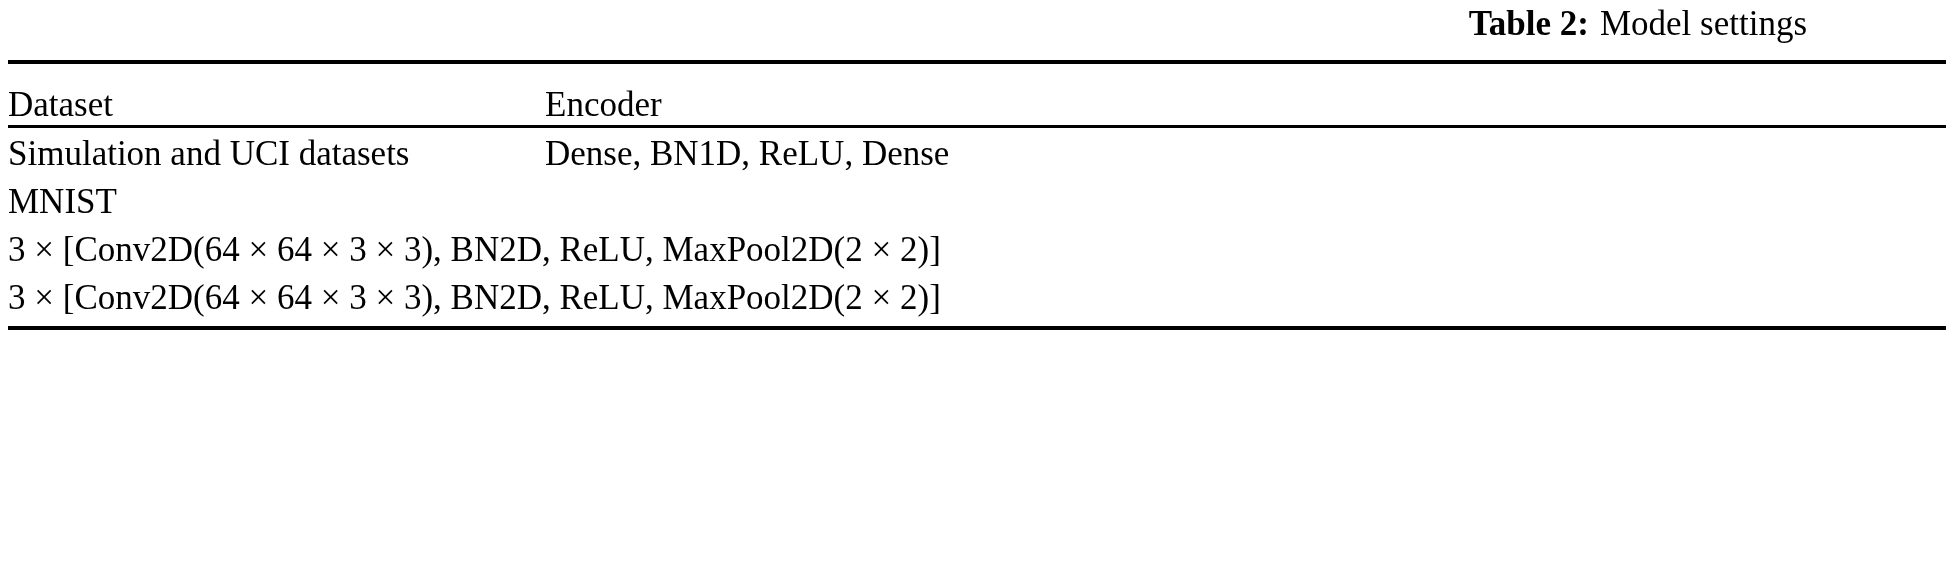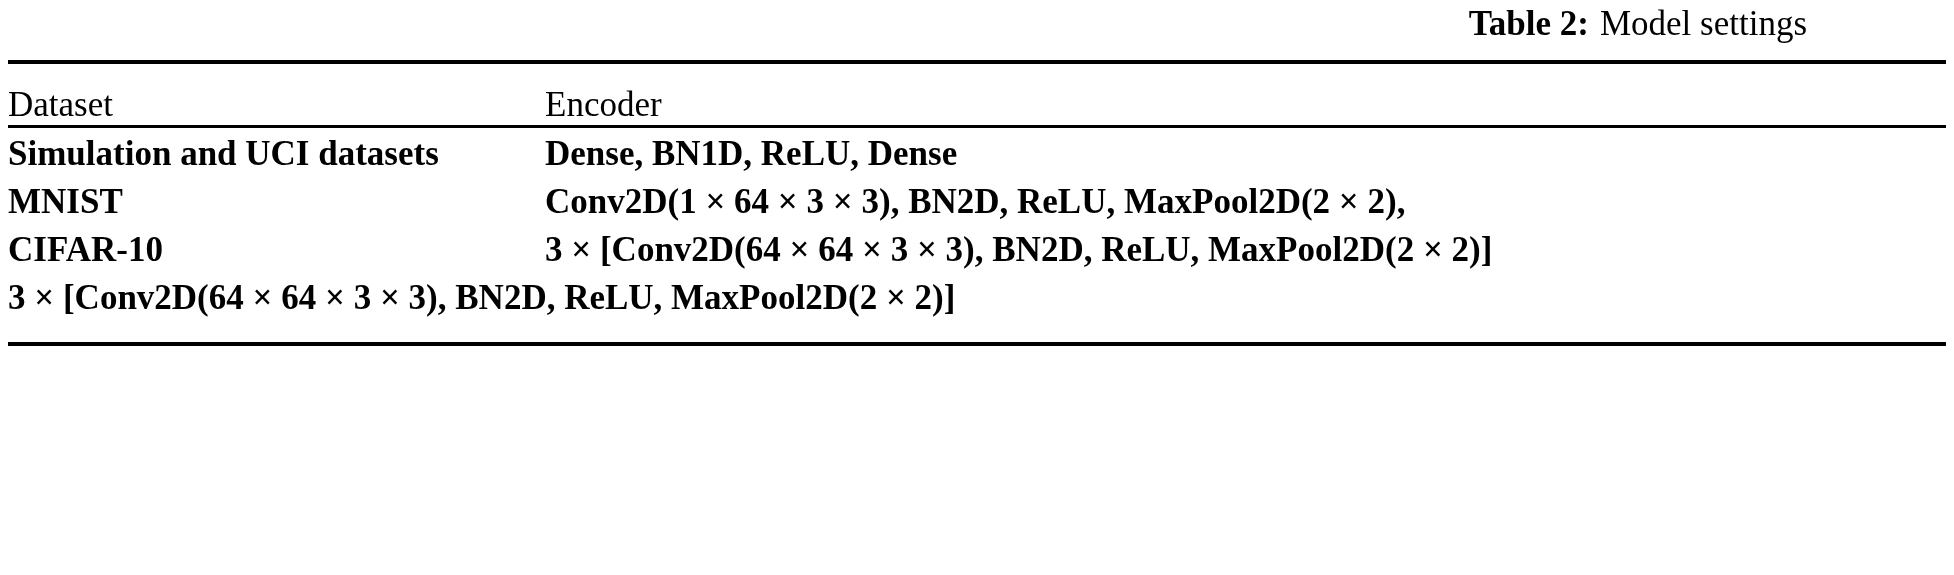--- a/index.html
+++ b/index.html
@@ -58,22 +58,21 @@
     width: 100%;
   }
 
   .head-row {
     display: flex;
     align-items: flex-start;
     height: 61px;
   }
   .body-block {
     padding-top: 2px;
-    padding-bottom: 20px;
-    font-weight: bold;
+    padding-bottom: 4px;
   }
   .row {
     display: flex;
     align-items: flex-start;
   }
   .col-dataset {
     width: 537px;
     flex: 0 0 537px;
     font-size: 35px;
     line-height: 48px;
@@ -119,26 +118,24 @@
       <div class="row">
         <div class="col-dataset">Simulation and UCI datasets</div>
         <div class="col-encoder">
           <span class="enc-line">Dense, BN1D, ReLU, Dense</span>
         </div>
       </div>
 
       <div class="row">
         <div class="col-dataset">MNIST</div>
         <div class="col-encoder">
-          <span class="enc-line">Conv2D(1 × 64 × 3 × 3), BN2D, ReLU, MaxPool2D(2 × 2),</span>
         </div>
       </div>
 
       <div class="row">
-        <div class="col-dataset">CIFAR-10</div>
         <div class="col-encoder">
           <span class="enc-line">3 × [Conv2D(64 × 64 × 3 × 3), BN2D, ReLU, MaxPool2D(2 × 2)]</span>
         </div>
       </div>
 
       <div class="row">
         <div class="col-encoder">
           <span class="enc-line">3 × [Conv2D(64 × 64 × 3 × 3), BN2D, ReLU, MaxPool2D(2 × 2)]</span>
         </div>
       </div>

